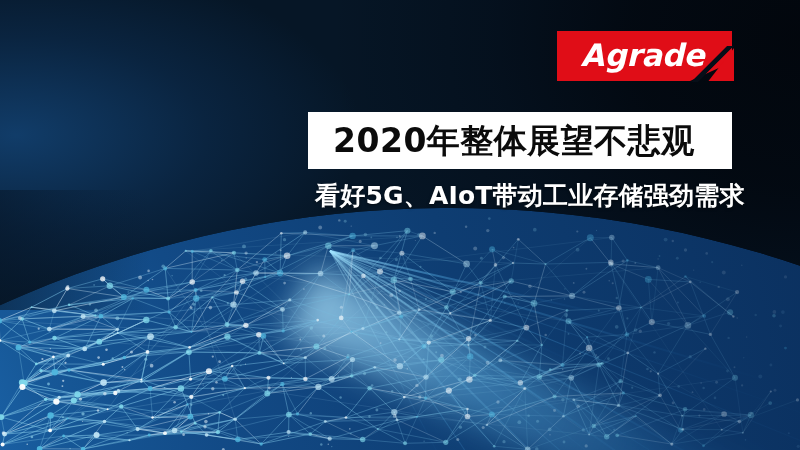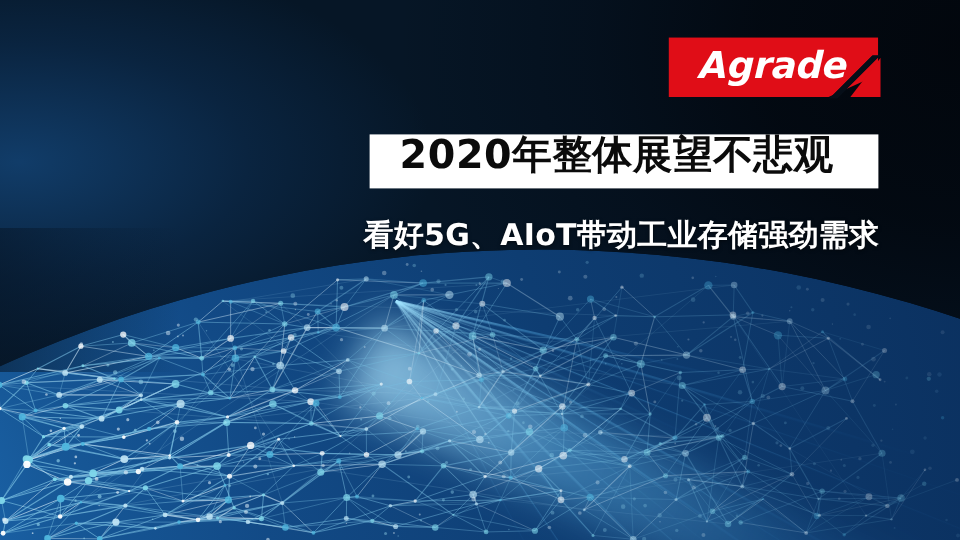--- a/index.html
+++ b/index.html
@@ -150,39 +150,39 @@
     letter-spacing:-0.4px;
     line-height:1;
     transform:translateY(-1px) skewX(-2deg);
     white-space:nowrap;
   }
 
   
   .title-banner {
     position:absolute;
     left:308px; top:112px;
-    width:424px; height:45px;
+    width:424px; height:57px;
     background:#ffffff;
-    display:flex; align-items:flex-start;
+    display:flex; align-items:center;
   }
   .title-text {
     color:#0b0b0b;
     font-family:"DejaVu Sans", "Liberation Sans", sans-serif;
     font-size:33px;
     font-weight:bold;
     letter-spacing:0.5px;
     line-height:1;
     margin-left:25px;
     white-space:nowrap;
   }
 
   
   .subtitle {
     position:absolute;
-    left:303px; top:182px;
+    left:315px; top:182px;
     width:440px;
     color:#ffffff;
     font-family:"DejaVu Sans", "Liberation Sans", sans-serif;
     font-size:25px;
     font-weight:bold;
     letter-spacing:0.2px;
     line-height:1.15;
     white-space:nowrap;
     text-shadow:0 1px 3px rgba(0,0,0,0.55);
   }

